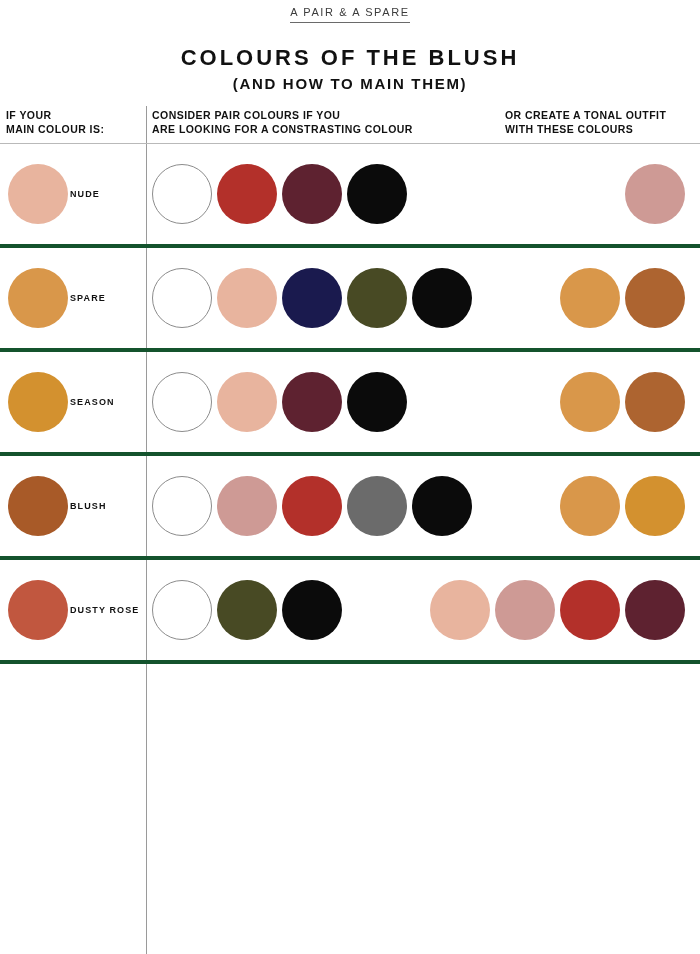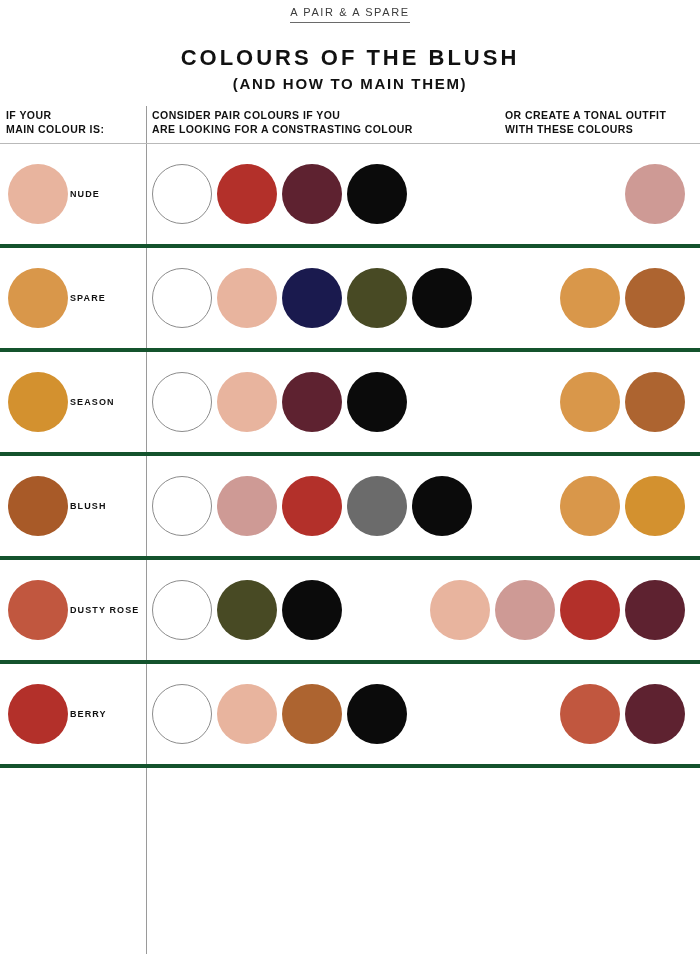--- a/index.html
+++ b/index.html
@@ -203,23 +203,13 @@
       <div class="dot main-dot" style="background: rgb(193, 87, 63);"></div>
       <div class="main-label">DUSTY ROSE</div>
       <div class="dot outline" style="left: 152px;"></div>
       <div class="dot" style="background: rgb(72, 74, 36); left: 217px;"></div>
       <div class="dot" style="background: rgb(11, 11, 11); left: 282px;"></div>
       <div class="dot" style="background: rgb(232, 180, 158); left: 430px;"></div>
       <div class="dot" style="background: rgb(206, 154, 149); left: 495px;"></div>
       <div class="dot" style="background: rgb(179, 48, 42); left: 560px;"></div>
       <div class="dot" style="background: rgb(94, 34, 48); left: 625px;"></div>
     </div>
-    <div class="row">
-      <div class="dot main-dot" style="background: rgb(179, 48, 42);"></div>
-      <div class="main-label">BERRY</div>
-      <div class="dot outline" style="left: 152px;"></div>
-      <div class="dot" style="background: rgb(232, 180, 158); left: 217px;"></div>
-      <div class="dot" style="background: rgb(173, 100, 48); left: 282px;"></div>
-      <div class="dot" style="background: rgb(11, 11, 11); left: 347px;"></div>
-      <div class="dot" style="background: rgb(193, 87, 63); left: 560px;"></div>
-      <div class="dot" style="background: rgb(94, 34, 48); left: 625px;"></div>
-    </div>
   </div>
 
 </body></html>

